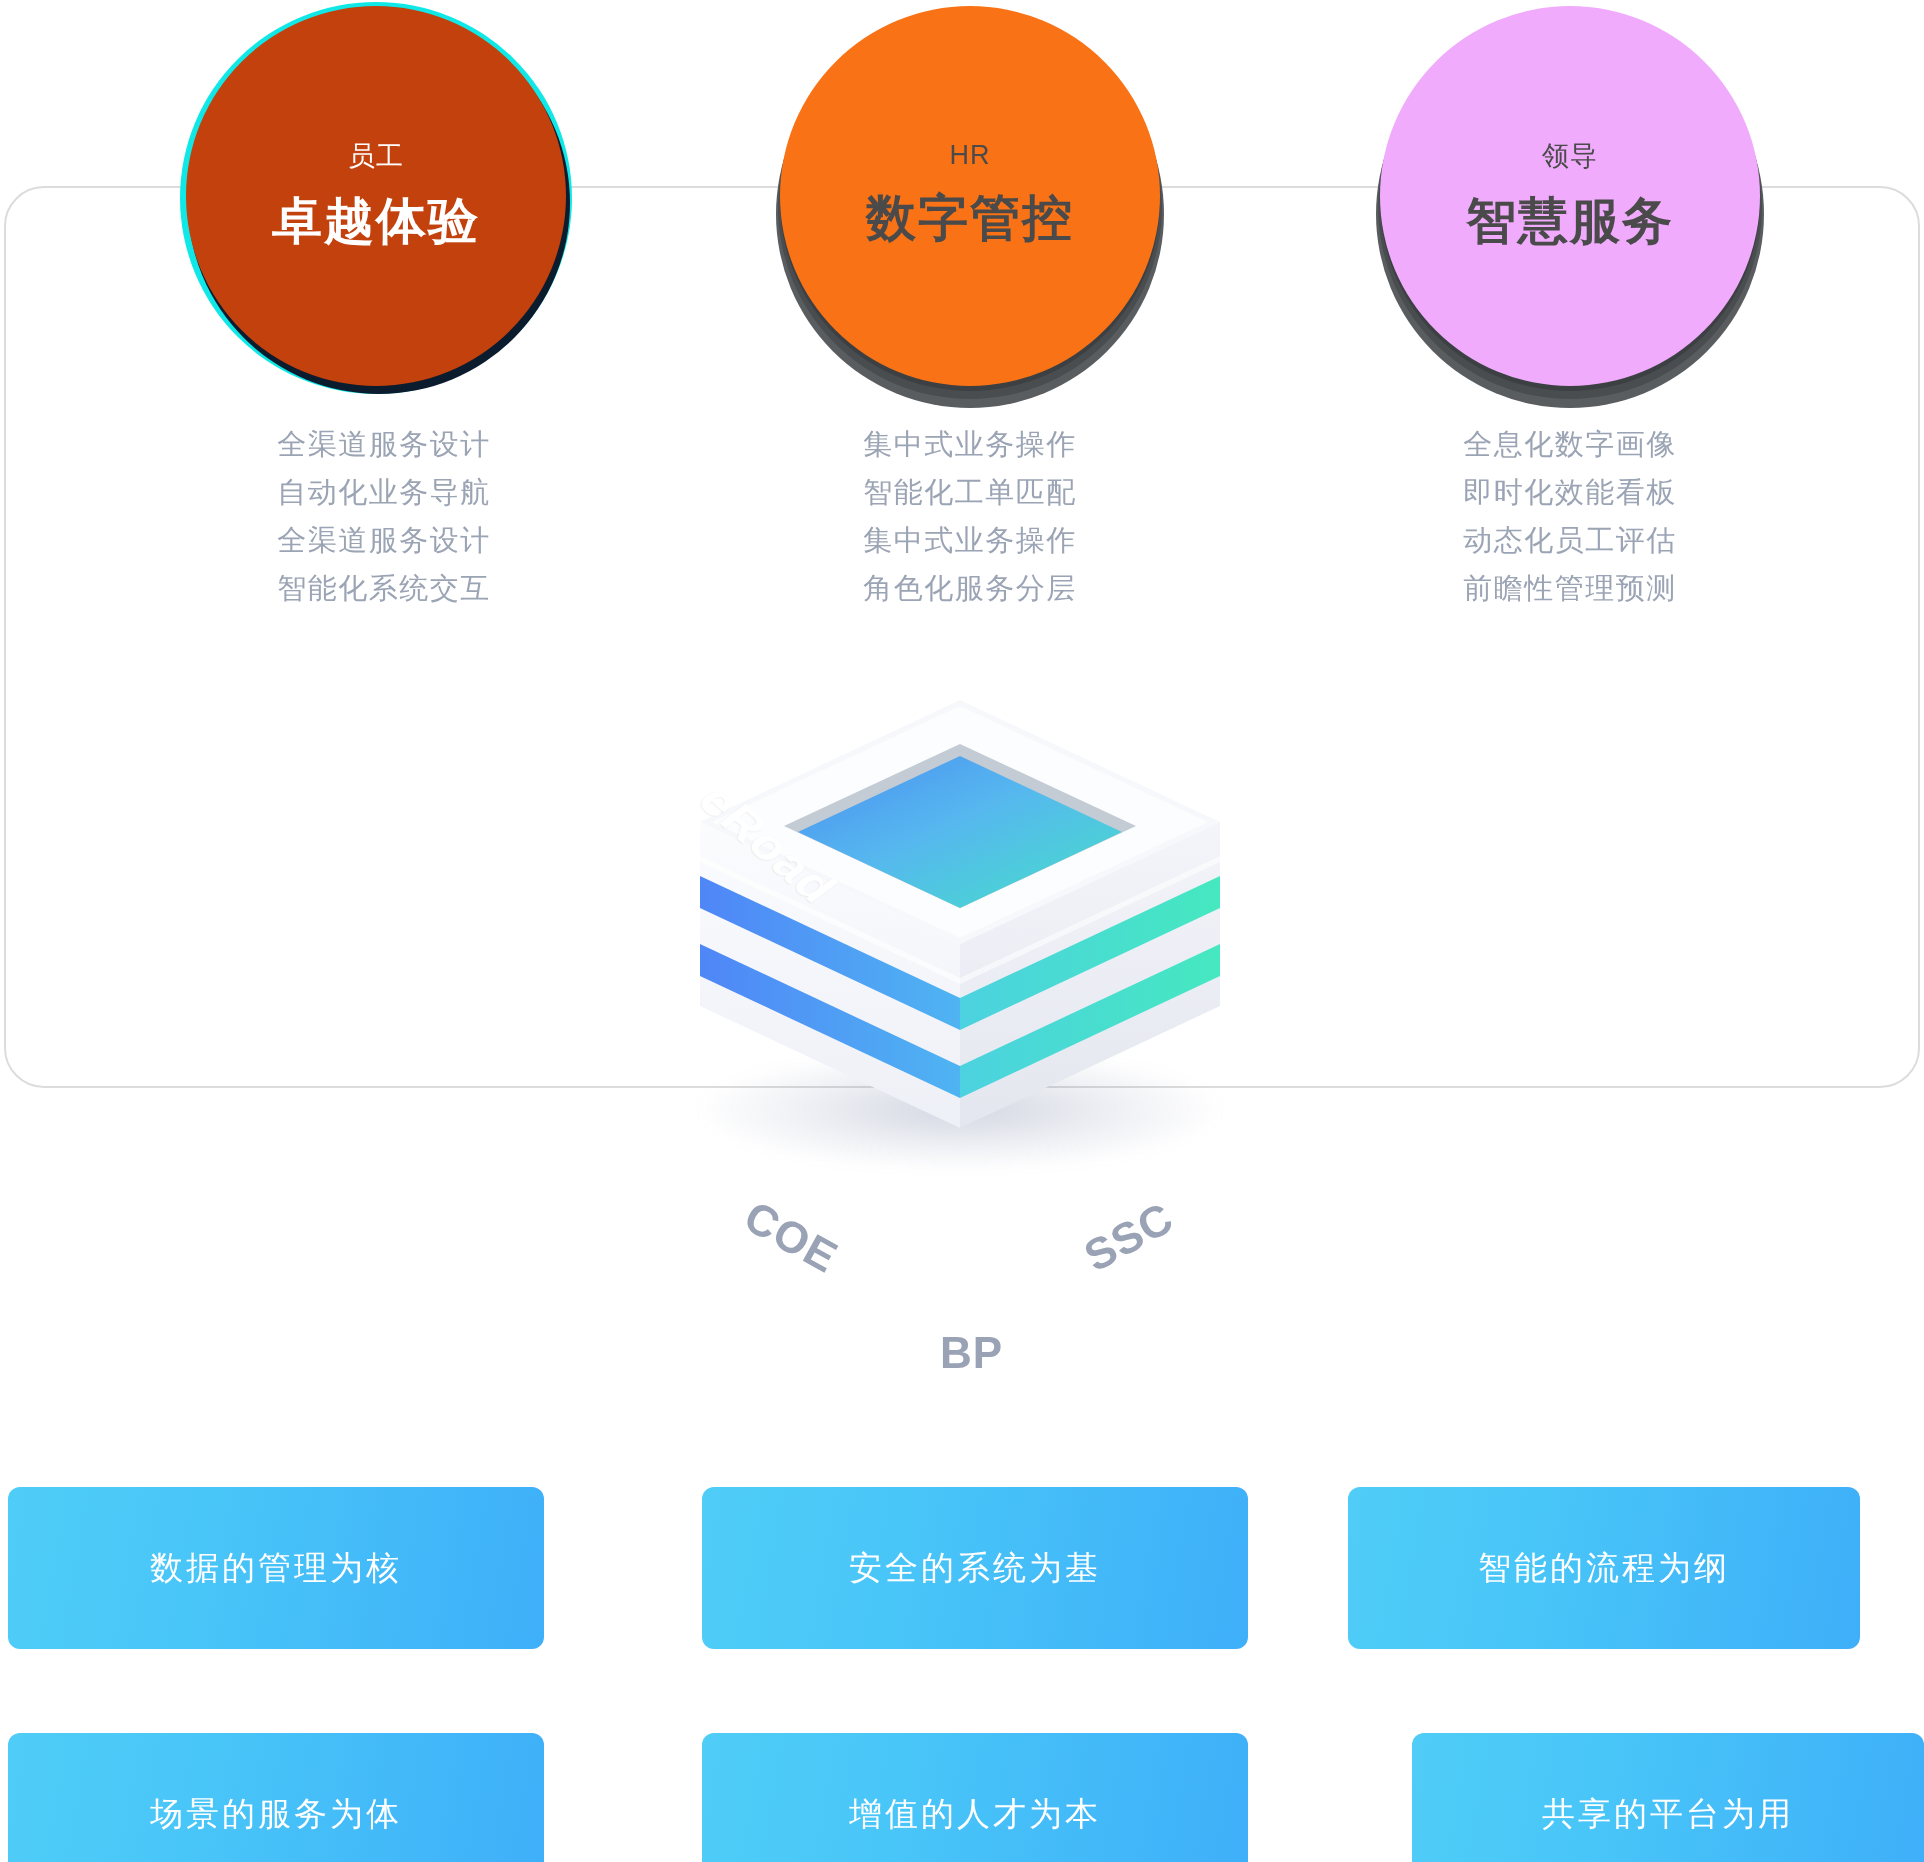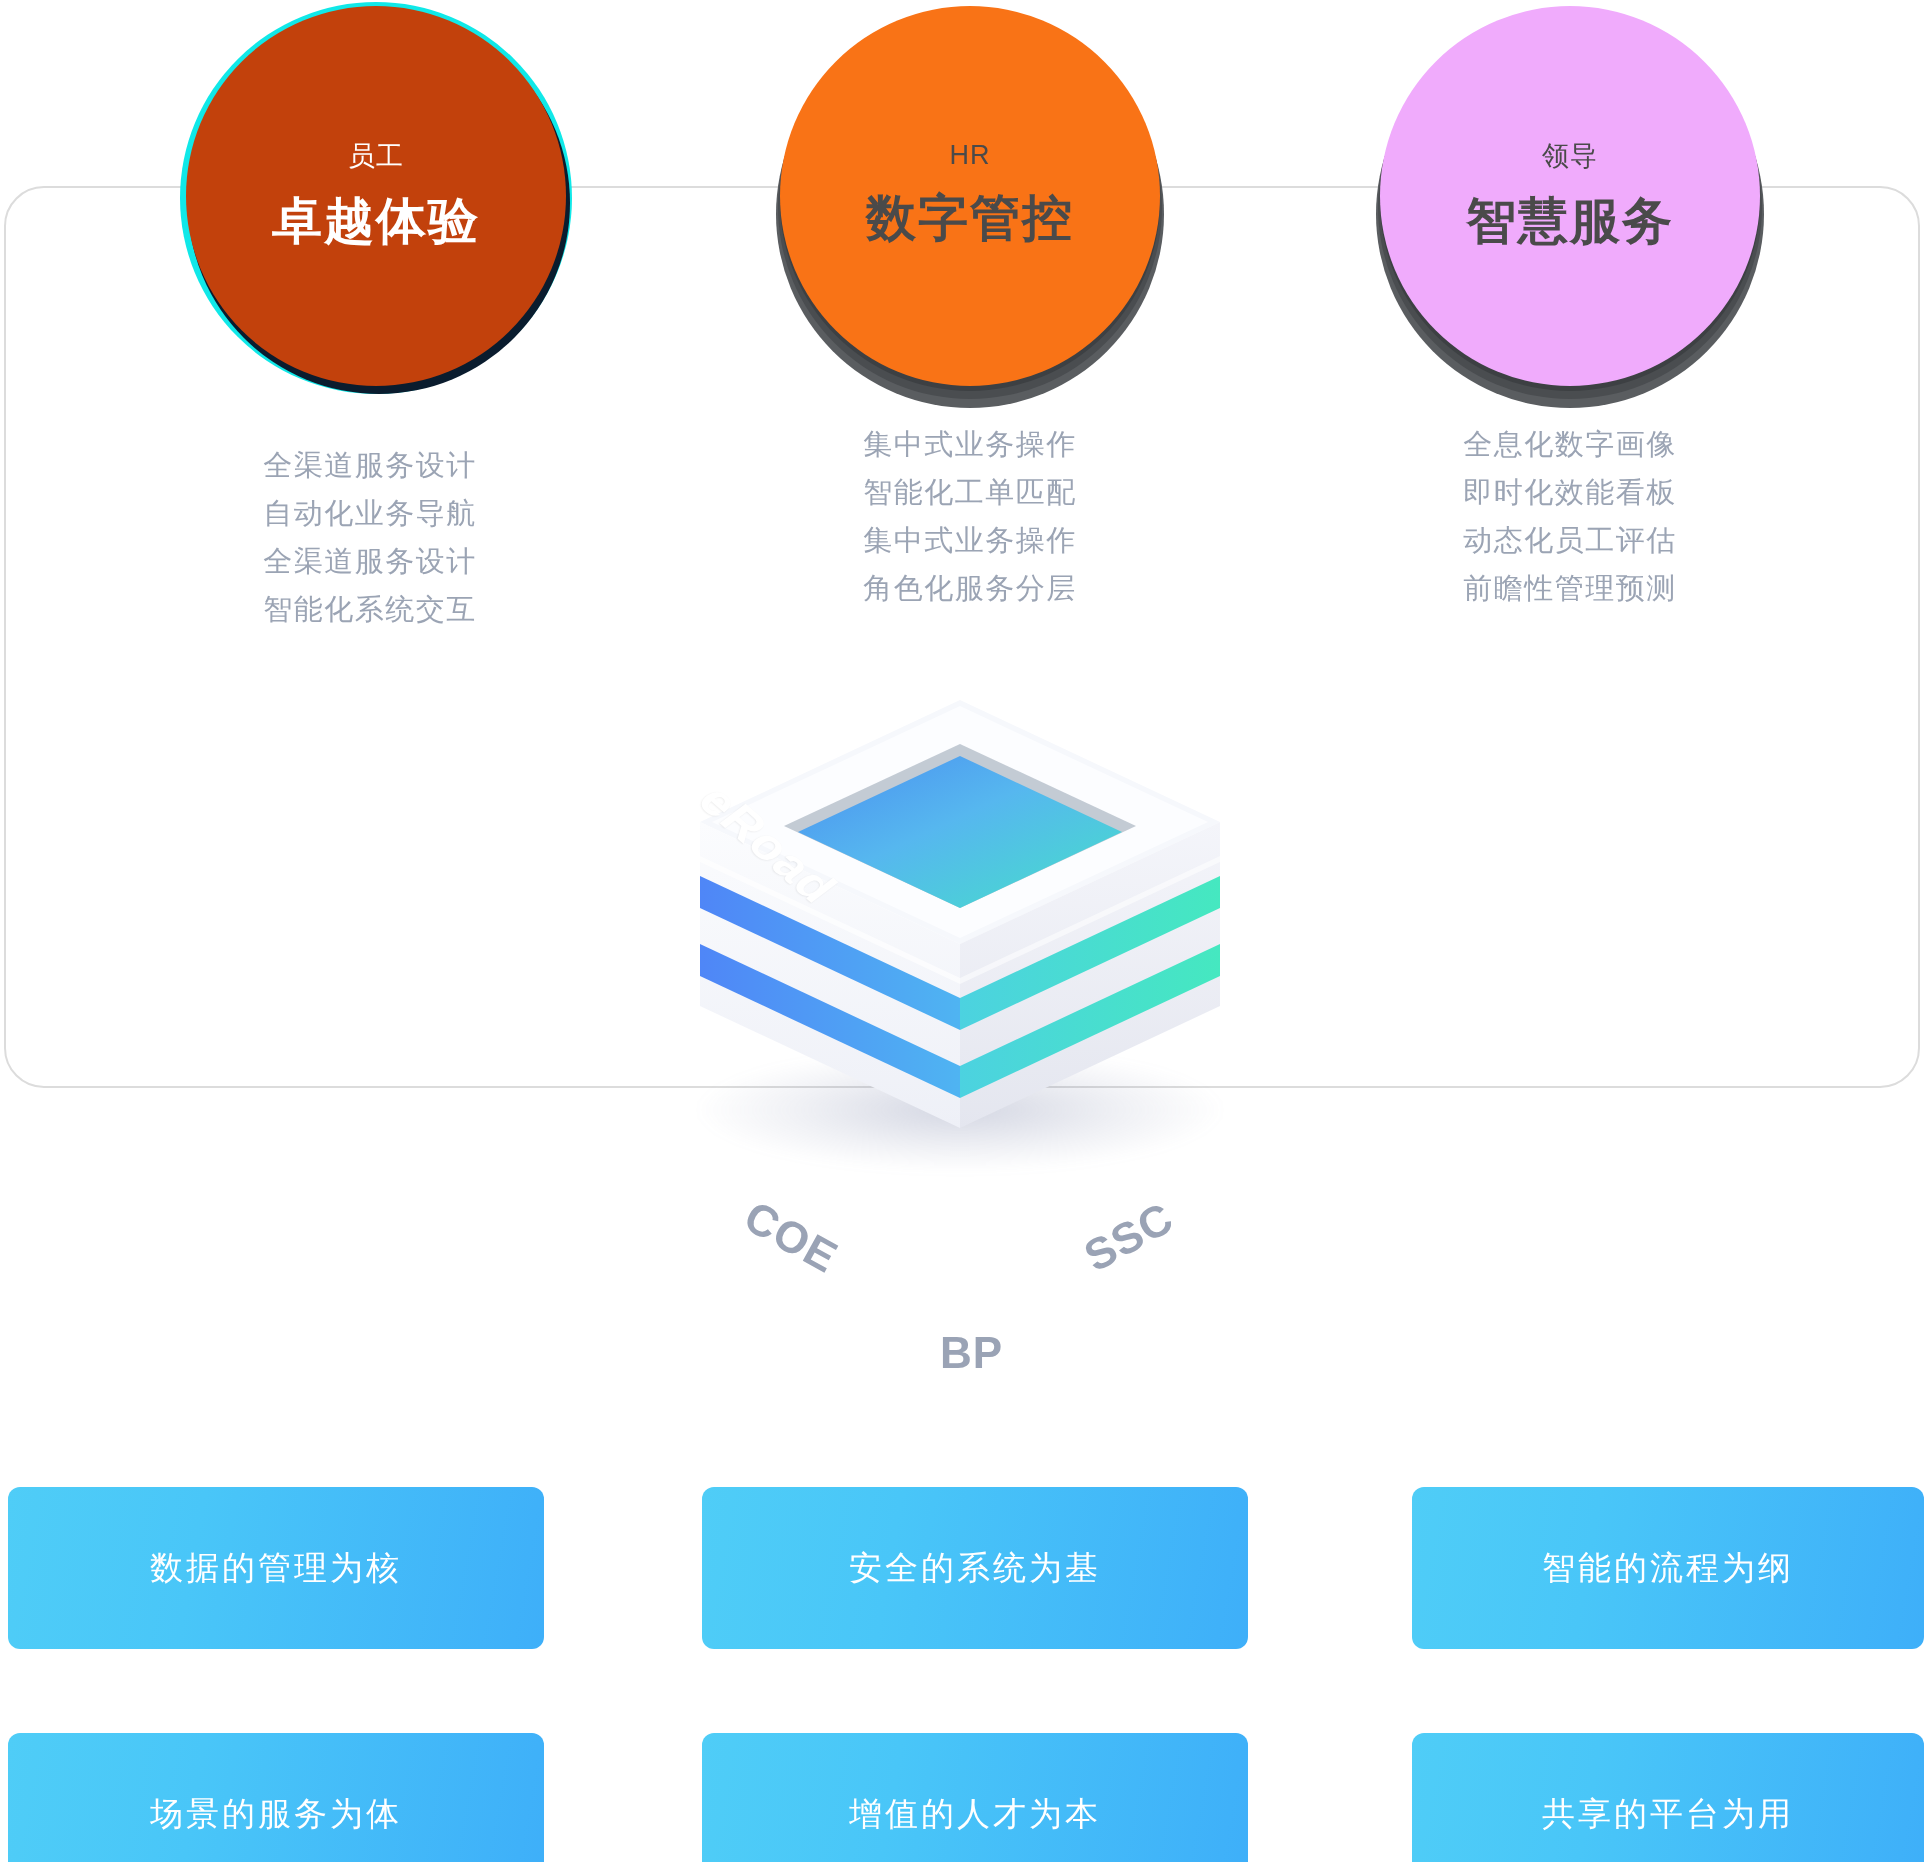--- a/index.html
+++ b/index.html
@@ -143,21 +143,21 @@
   <div class="circle-wrap" style="left:1380px; top:6px;">
     <div class="ring gray-ring-c" style="left:-4px; top:14px; width:388px; height:388px;"></div>
     <div class="ring gray-ring-b" style="left:-2px; top:9px;  width:384px; height:384px;"></div>
     <div class="ring gray-ring-a" style="left:0px;  top:5px;  width:380px; height:380px;"></div>
     <div class="circle c-green on-dark">
       <div class="persona-role">领导</div>
       <div class="persona-title">智慧服务</div>
     </div>
   </div>
 
-  <ul class="bullets" style="left:160px;margin-top:21px;">
+  <ul class="bullets" style="left:174px;">
     <li>全渠道服务设计</li>
     <li>自动化业务导航</li>
     <li>全渠道服务设计</li>
     <li>智能化系统交互</li>
   </ul>
 
   <ul class="bullets" style="left:760px;">
     <li>集中式业务操作</li>
     <li>智能化工单匹配</li>
     <li>集中式业务操作</li>
@@ -221,19 +221,19 @@
 
     <div class="eroad-text" style="position:absolute; left:70px; top:86px;">eRoad</div>
   </div>
 
   <div class="cube-label lbl-coe">COE</div>
   <div class="cube-label lbl-ssc">SSC</div>
   <div class="cube-label lbl-bp">BP</div>
 
   <div class="pill" style="left:8px;    top:1487px; width:536px;">数据的管理为核</div>
   <div class="pill" style="left:702px;  top:1487px; width:546px;">安全的系统为基</div>
-  <div class="pill" style="left:1412px; top:1487px; width:512px;">智能的流程为纲</div>
+  <div class="pill" style="left:1348px; top:1487px; width:512px;">智能的流程为纲</div>
 
   <div class="pill" style="left:8px;    top:1733px; width:536px;">场景的服务为体</div>
   <div class="pill" style="left:702px;  top:1733px; width:546px;">增值的人才为本</div>
   <div class="pill" style="left:1412px; top:1733px; width:512px;">共享的平台为用</div>
 
 </div>
 
 </body></html>

